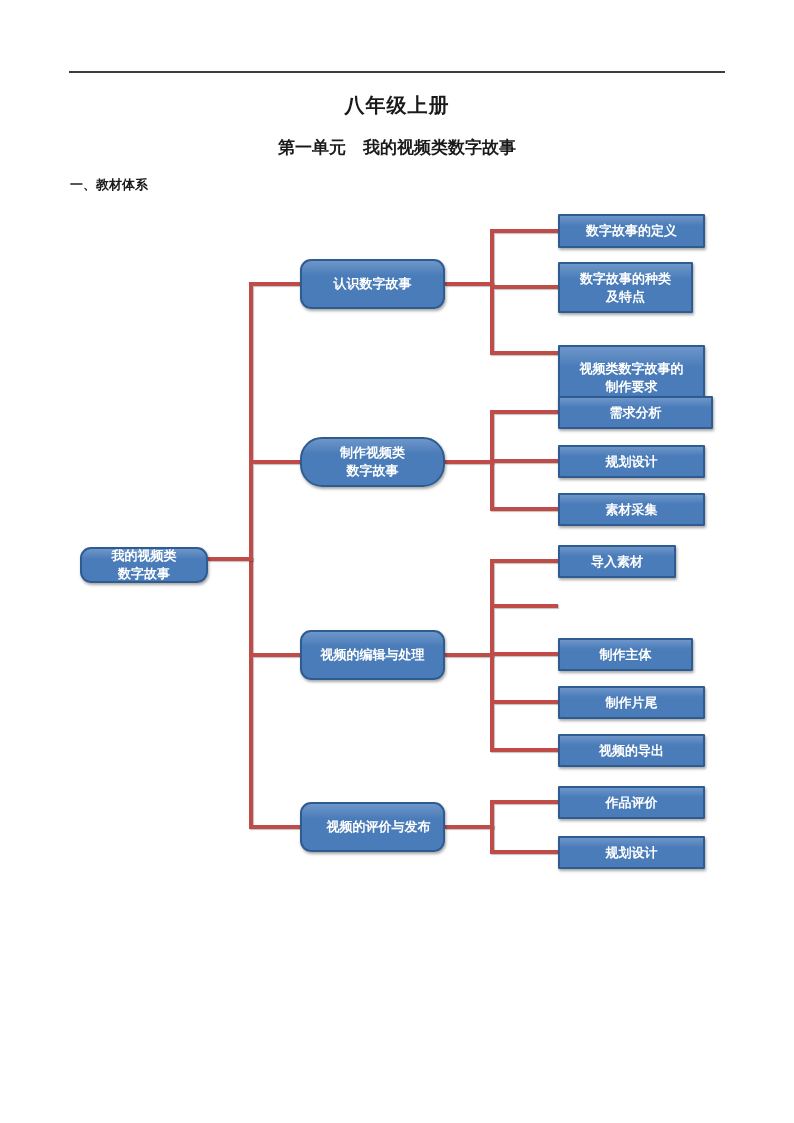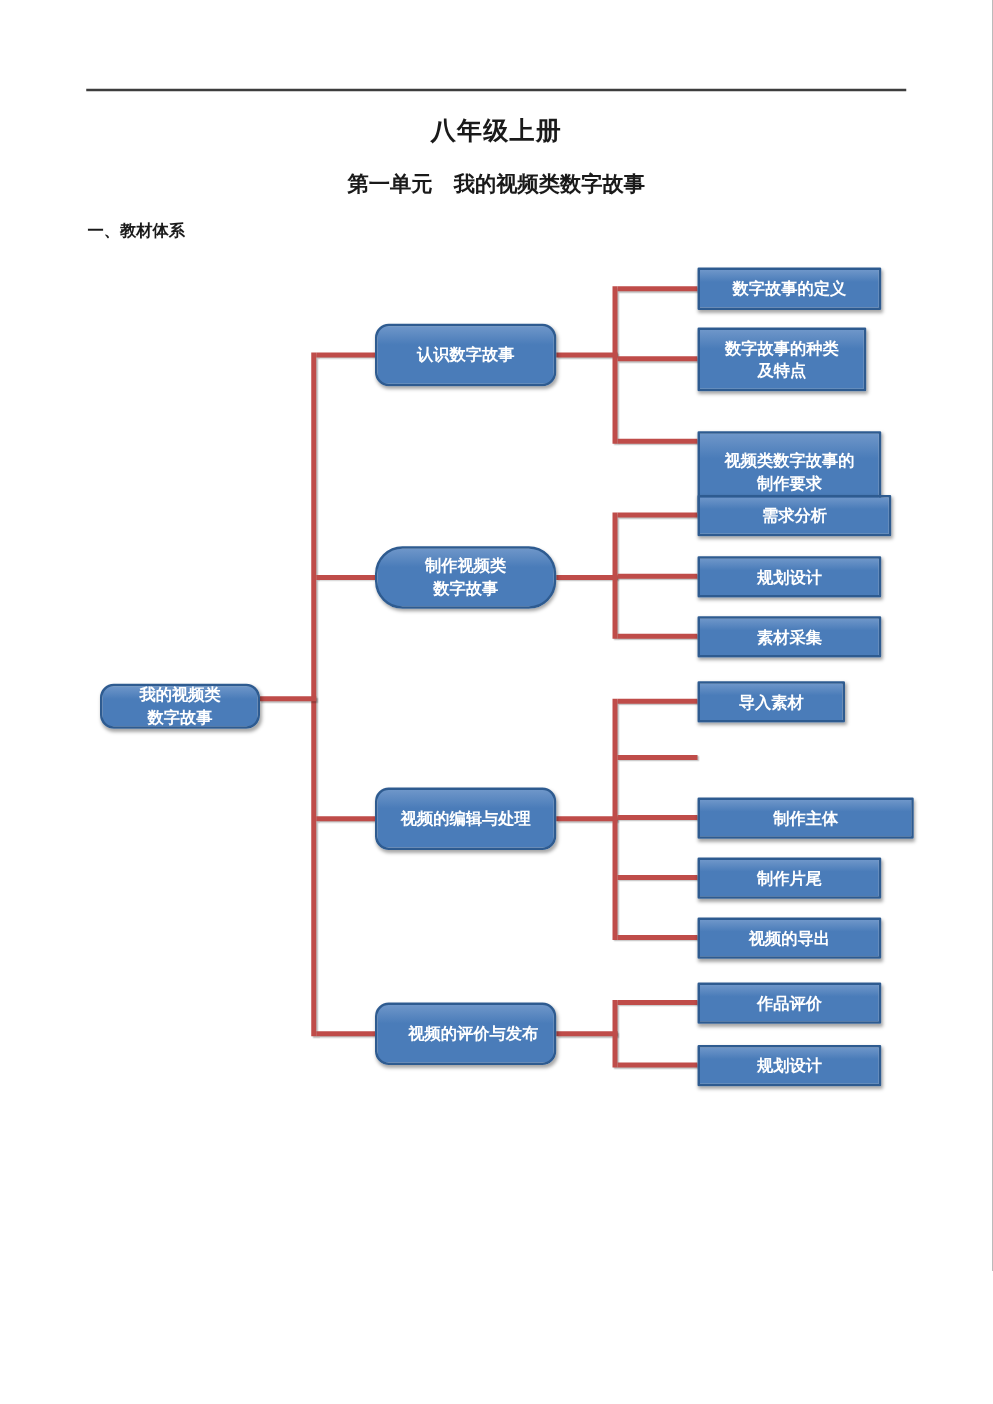--- a/index.html
+++ b/index.html
@@ -114,21 +114,21 @@
     <div class="node" style="left:558px;top:262px;width:135px;height:51px;">数字故事的种类
 及特点</div>
     <div class="node" style="left:558px;top:345px;width:147px;height:66px;">视频类数字故事的
 制作要求</div>
 
     <div class="node" style="left:558px;top:396px;width:155px;height:33px;">需求分析</div>
     <div class="node" style="left:558px;top:445px;width:147px;height:33px;">规划设计</div>
     <div class="node" style="left:558px;top:493px;width:147px;height:33px;">素材采集</div>
 
     <div class="node" style="left:558px;top:545px;width:118px;height:33px;">导入素材</div>
-    <div class="node" style="left:558px;top:638px;width:173px;height:33px;">制作主体</div>
+    <div class="node" style="left:558px;top:638px;width:135px;height:33px;">制作主体</div>
     <div class="node" style="left:558px;top:686px;width:147px;height:33px;">制作片尾</div>
     <div class="node" style="left:558px;top:734px;width:147px;height:33px;">视频的导出</div>
 
     <div class="node" style="left:558px;top:786px;width:147px;height:33px;">作品评价</div>
     <div class="node" style="left:558px;top:836px;width:147px;height:33px;">规划设计</div>
 
   </div>
 </div>
 
 </body></html>

